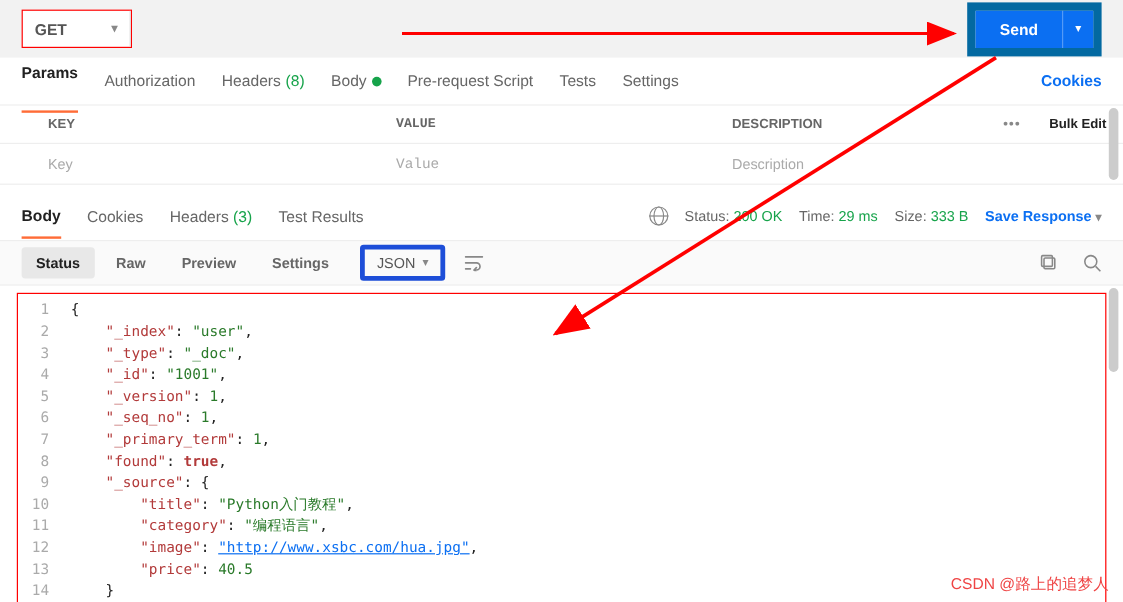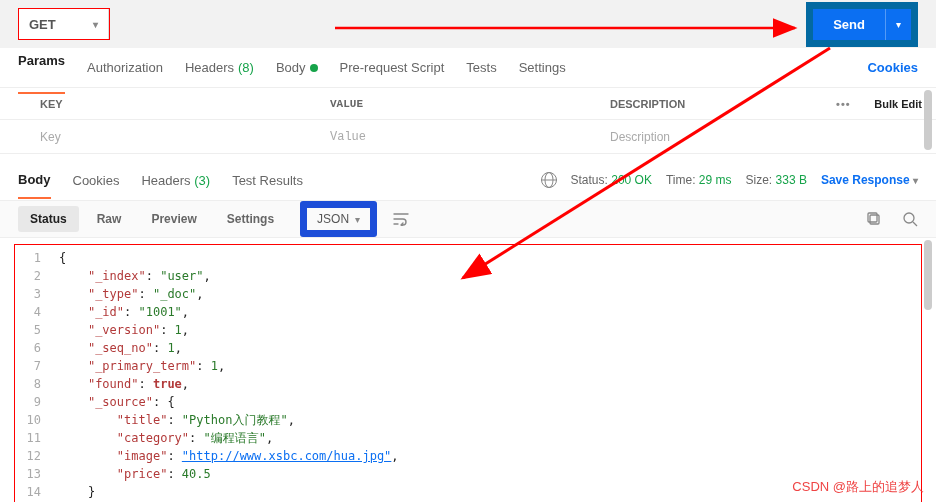--- a/index.html
+++ b/index.html
@@ -31,21 +31,21 @@
 .rtab.active { color: #212121; font-weight: 600; border-bottom: 2px solid #ff6c37; padding-bottom: 10px; margin-bottom: -10px; }
 .status-bar { margin-left: auto; display: flex; align-items: center; gap: 14px; color: #666; font-size: 12px; }
 .globe { width: 16px; height: 16px; border: 1.5px solid #888; border-radius: 50%; position: relative; }
 .globe::before { content: ""; position: absolute; left: 50%; top: -1px; bottom: -1px; width: 7px; border: 1.5px solid #888; border-radius: 50%; transform: translateX(-50%); }
 .globe::after { content: ""; position: absolute; left: -1px; right: -1px; top: 50%; height: 0; border-top: 1.5px solid #888; transform: translateY(-50%); }
 .ok { color: #16a34a; }
 .save-resp { color: #0b6ff2; font-weight: 600; cursor: pointer; }
 .view-row { display: flex; align-items: center; background: #fafafa; height: 38px; padding: 0 18px; gap: 6px; border-top: 1px solid #eee; border-bottom: 1px solid #eee; }
 .vbtn { padding: 6px 12px; color: #666; cursor: pointer; border-radius: 3px; font-size: 12px; font-weight: bold; }
 .vbtn.active { background: #e8e8e8; color: #212121; font-weight: 600; }
-.fmt { border: 7px solid #1d4ed8; padding: 4px 10px; border-radius: 3px; display: flex; align-items: center; gap: 6px; color: #555; cursor: pointer; margin-left: 8px; font-size: 12px; }
+.fmt { border: 4px solid #1d4ed8; padding: 4px 10px; border-radius: 3px; display: flex; align-items: center; gap: 6px; color: #555; cursor: pointer; margin-left: 8px; font-size: 12px; }
 .wrap-icon { margin-left: 10px; color: #888; cursor: pointer; }
 .right-icons { margin-left: auto; display: flex; gap: 20px; color: #888; }
 .code-area { display: flex; border: 1px solid red; margin: 6px 14px; height: 264px; overflow: hidden; font-family: Menlo, Consolas, monospace; font-size: 12px; line-height: 18px; }
 .gutter { width: 34px; text-align: right; color: #aaa; padding: 4px 8px 4px 0; background: #fff; }
 .code { padding: 4px 10px; white-space: pre; }
 .k { color: #b23a3a; }
 .s { color: #2a7a2a; }
 .n { color: #2a7a2a; }
 .b { color: #b23a3a; font-weight: 600; }
 .link { color: #0b6ff2; text-decoration: underline; }

